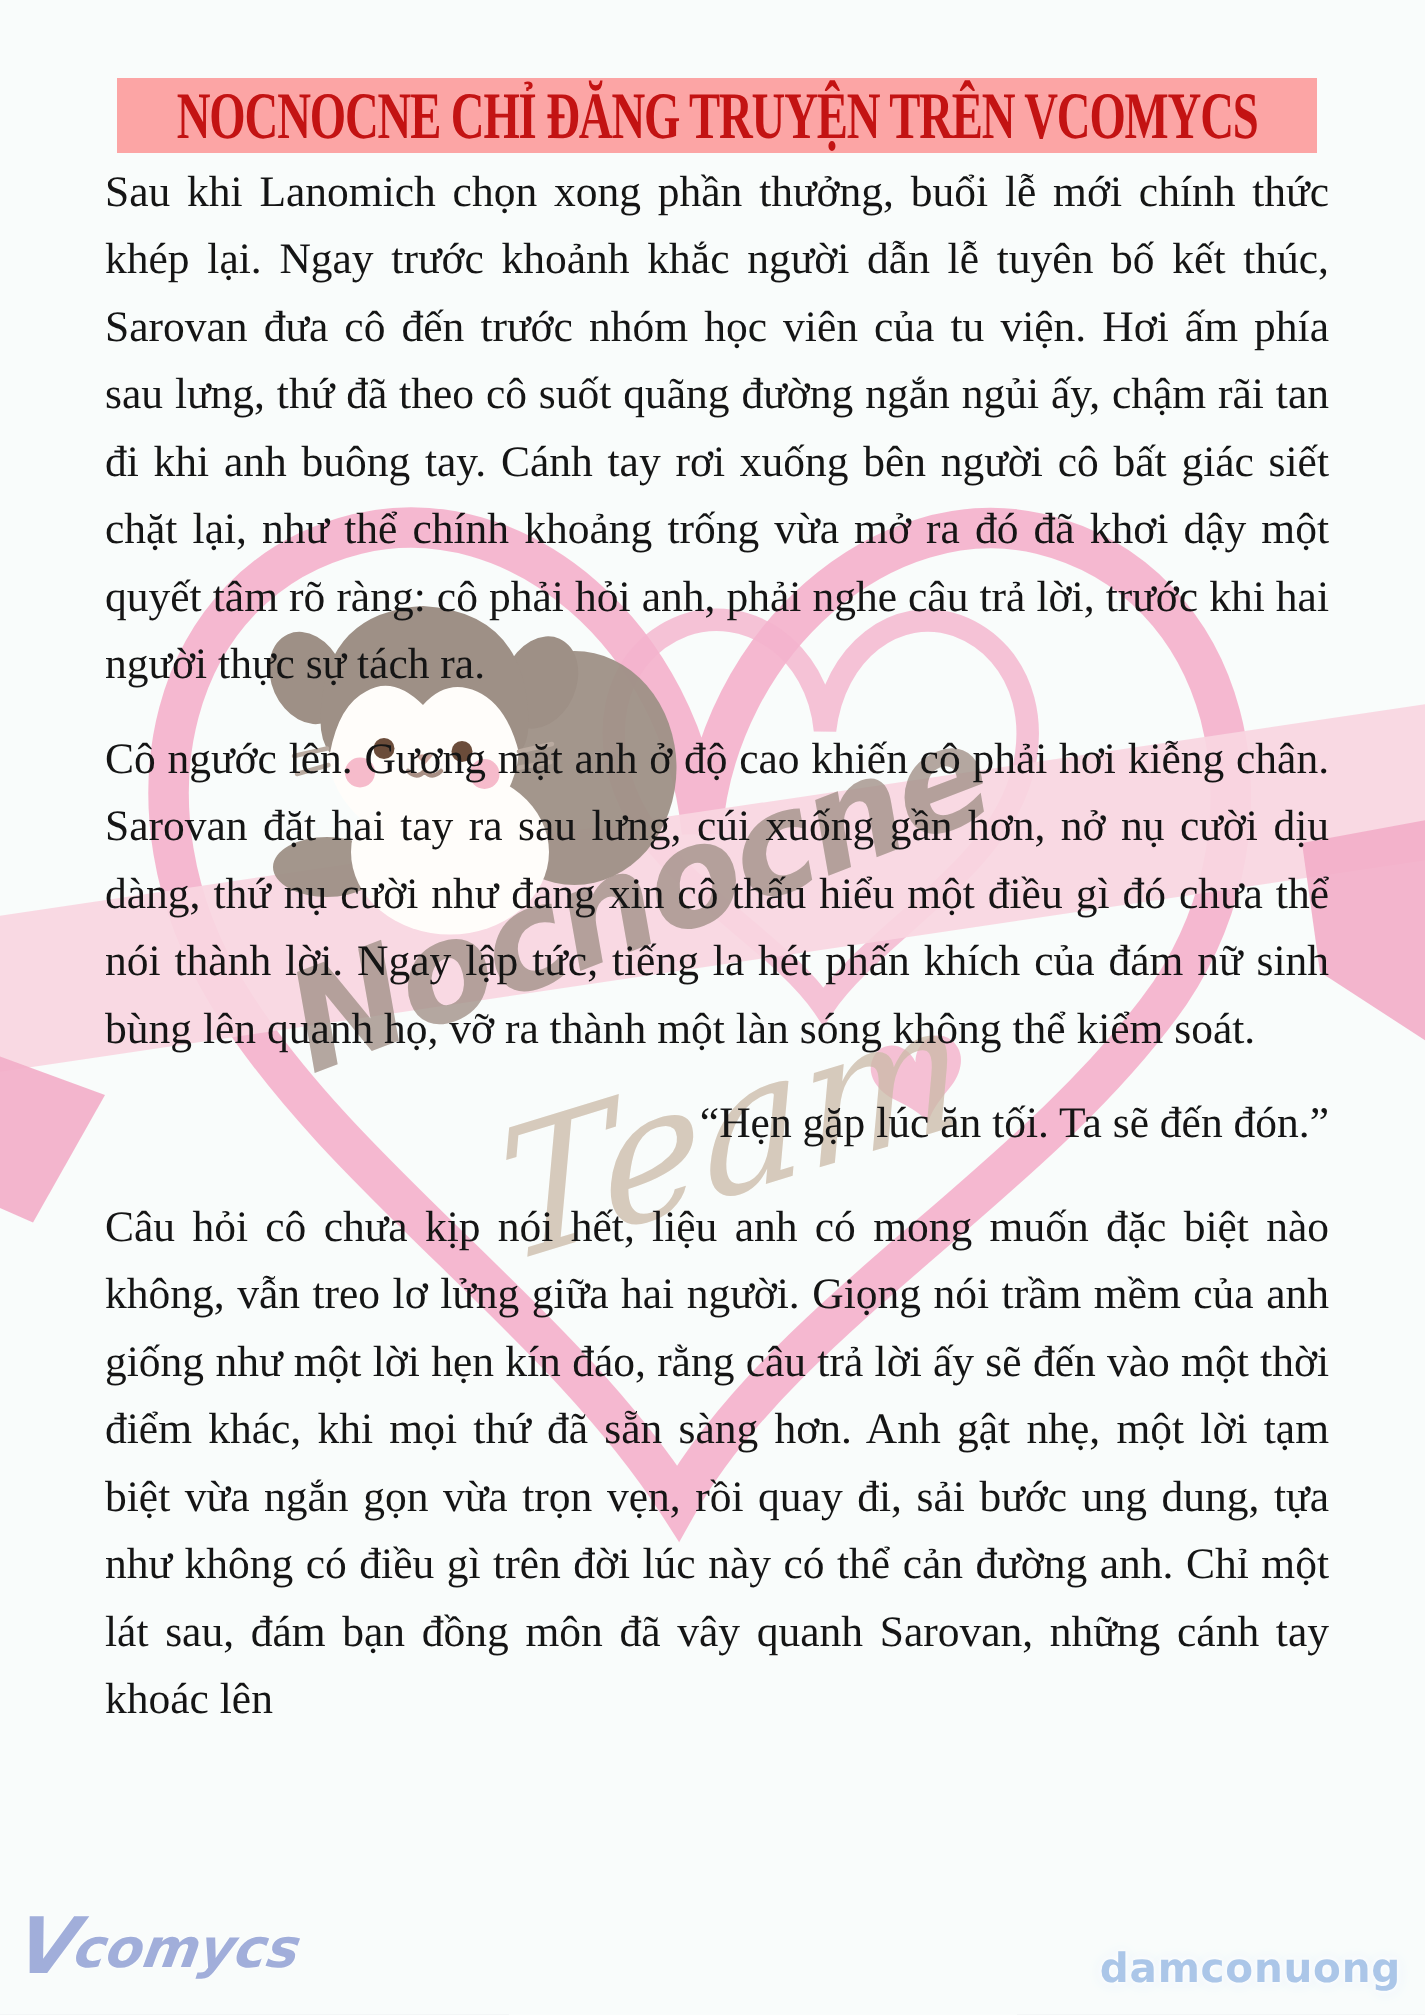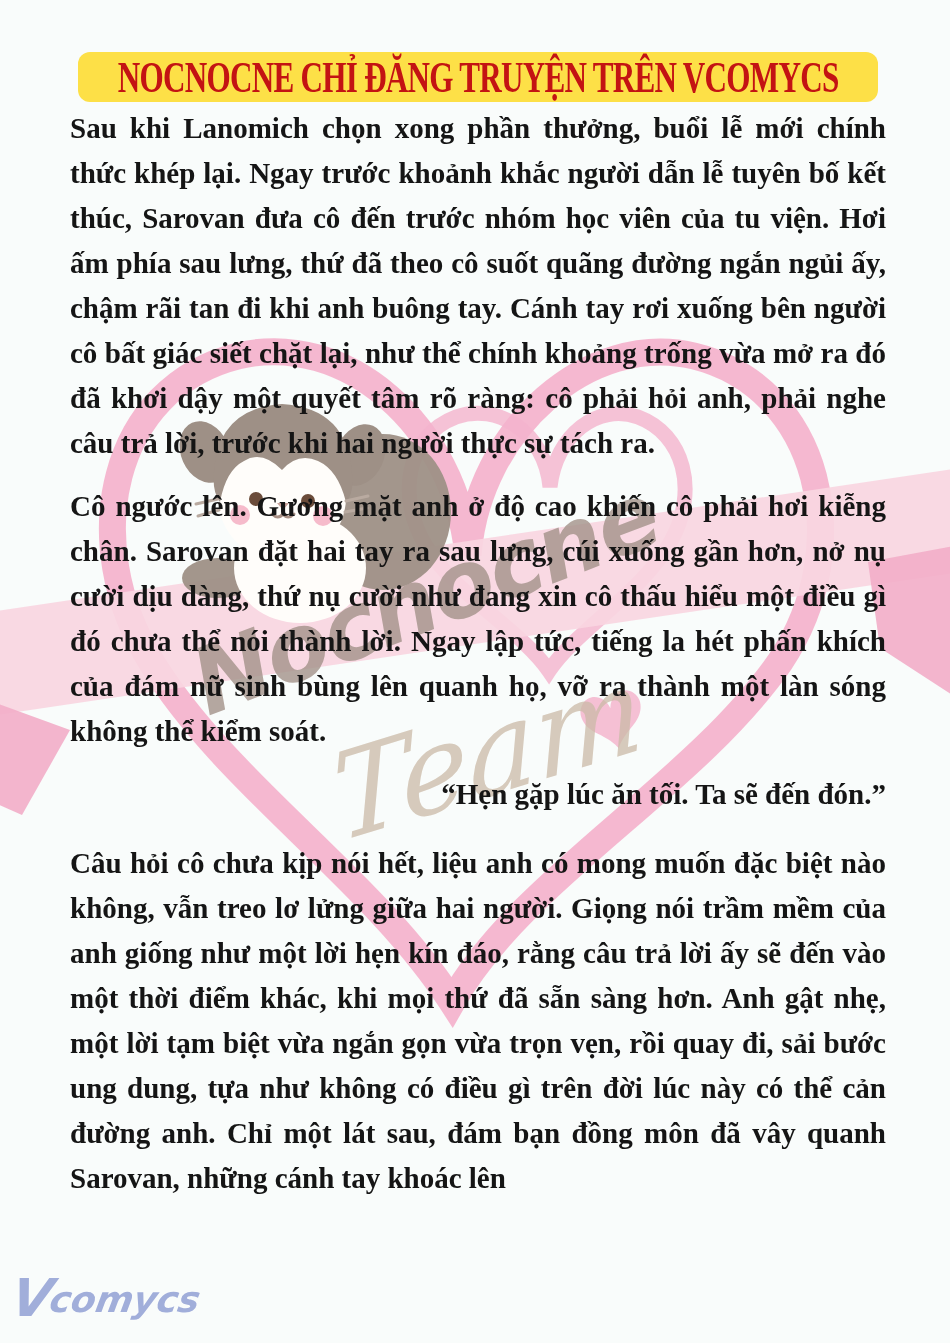--- a/index.html
+++ b/index.html
@@ -5,30 +5,29 @@
   html,body{margin:0;padding:0;}
   body{width:950px;height:1343px;background:#e9eef0;}
   .page{
     position:relative;width:950px;height:1343px;overflow:hidden;
     background:#f9fcfb;
     font-family:"Liberation Serif","DejaVu Serif",serif;
   }
   .watermark{position:absolute;left:0;top:0;z-index:0;}
   .banner{
     position:absolute;left:78px;top:52px;width:800px;height:50px;
-    background:#fde047;display:flex;align-items:center;justify-content:center;
+    background:#fca5a5;display:flex;align-items:center;justify-content:center;
     z-index:2;
-    border-radius:12px;
   }
   .banner-text{
     font-weight:bold;font-size:41px;color:#c31313;white-space:nowrap;
     transform:scale(0.76,1.08);letter-spacing:-1px;
   }
   .content{
-    position:absolute;left:70px;top:106px;width:816px;z-index:2;font-weight:bold;
+    position:absolute;left:70px;top:106px;width:816px;z-index:2;
   }
   .content p{
     margin:0 0 18px 0;font-size:29px;line-height:45px;color:#151515;
     text-align:justify;
   }
   .content p.quote{margin:2px 0 24px 0;text-align:right;}
   .vcomycs-logo{
     position:absolute;left:12px;top:1280px;z-index:2;
     font-family:"DejaVu Sans","Liberation Sans",sans-serif;
     font-style:italic;font-weight:bold;font-size:36px;line-height:36px;
@@ -98,14 +97,15 @@
   </div>
 
   <div class="content">
     <p>Sau khi Lanomich chọn xong phần thưởng, buổi lễ mới chính thức khép lại. Ngay trước khoảnh khắc người dẫn lễ tuyên bố kết thúc, Sarovan đưa cô đến trước nhóm học viên của tu viện. Hơi ấm phía sau lưng, thứ đã theo cô suốt quãng đường ngắn ngủi ấy, chậm rãi tan đi khi anh buông tay. Cánh tay rơi xuống bên người cô bất giác siết chặt lại, như thể chính khoảng trống vừa mở ra đó đã khơi dậy một quyết tâm rõ ràng: cô phải hỏi anh, phải nghe câu trả lời, trước khi hai người thực sự tách ra.</p>
     <p>Cô ngước lên. Gương mặt anh ở độ cao khiến cô phải hơi kiễng chân. Sarovan đặt hai tay ra sau lưng, cúi xuống gần hơn, nở nụ cười dịu dàng, thứ nụ cười như đang xin cô thấu hiểu một điều gì đó chưa thể nói thành lời. Ngay lập tức, tiếng la hét phấn khích của đám nữ sinh bùng lên quanh họ, vỡ ra thành một làn sóng không thể kiểm soát.</p>
     <p class="quote">“Hẹn gặp lúc ăn tối. Ta sẽ đến đón.”</p>
     <p>Câu hỏi cô chưa kịp nói hết, liệu anh có mong muốn đặc biệt nào không, vẫn treo lơ lửng giữa hai người. Giọng nói trầm mềm của anh giống như một lời hẹn kín đáo, rằng câu trả lời ấy sẽ đến vào một thời điểm khác, khi mọi thứ đã sẵn sàng hơn. Anh gật nhẹ, một lời tạm biệt vừa ngắn gọn vừa trọn vẹn, rồi quay đi, sải bước ung dung, tựa như không có điều gì trên đời lúc này có thể cản đường anh. Chỉ một lát sau, đám bạn đồng môn đã vây quanh Sarovan, những cánh tay khoác lên</p>
   </div>
 
   <div class="vcomycs-logo"><span class="big-v">V</span><span>comycs</span></div>
+  <div class="credit">damconuong</div>
 
 </div>
 
 </body></html>

